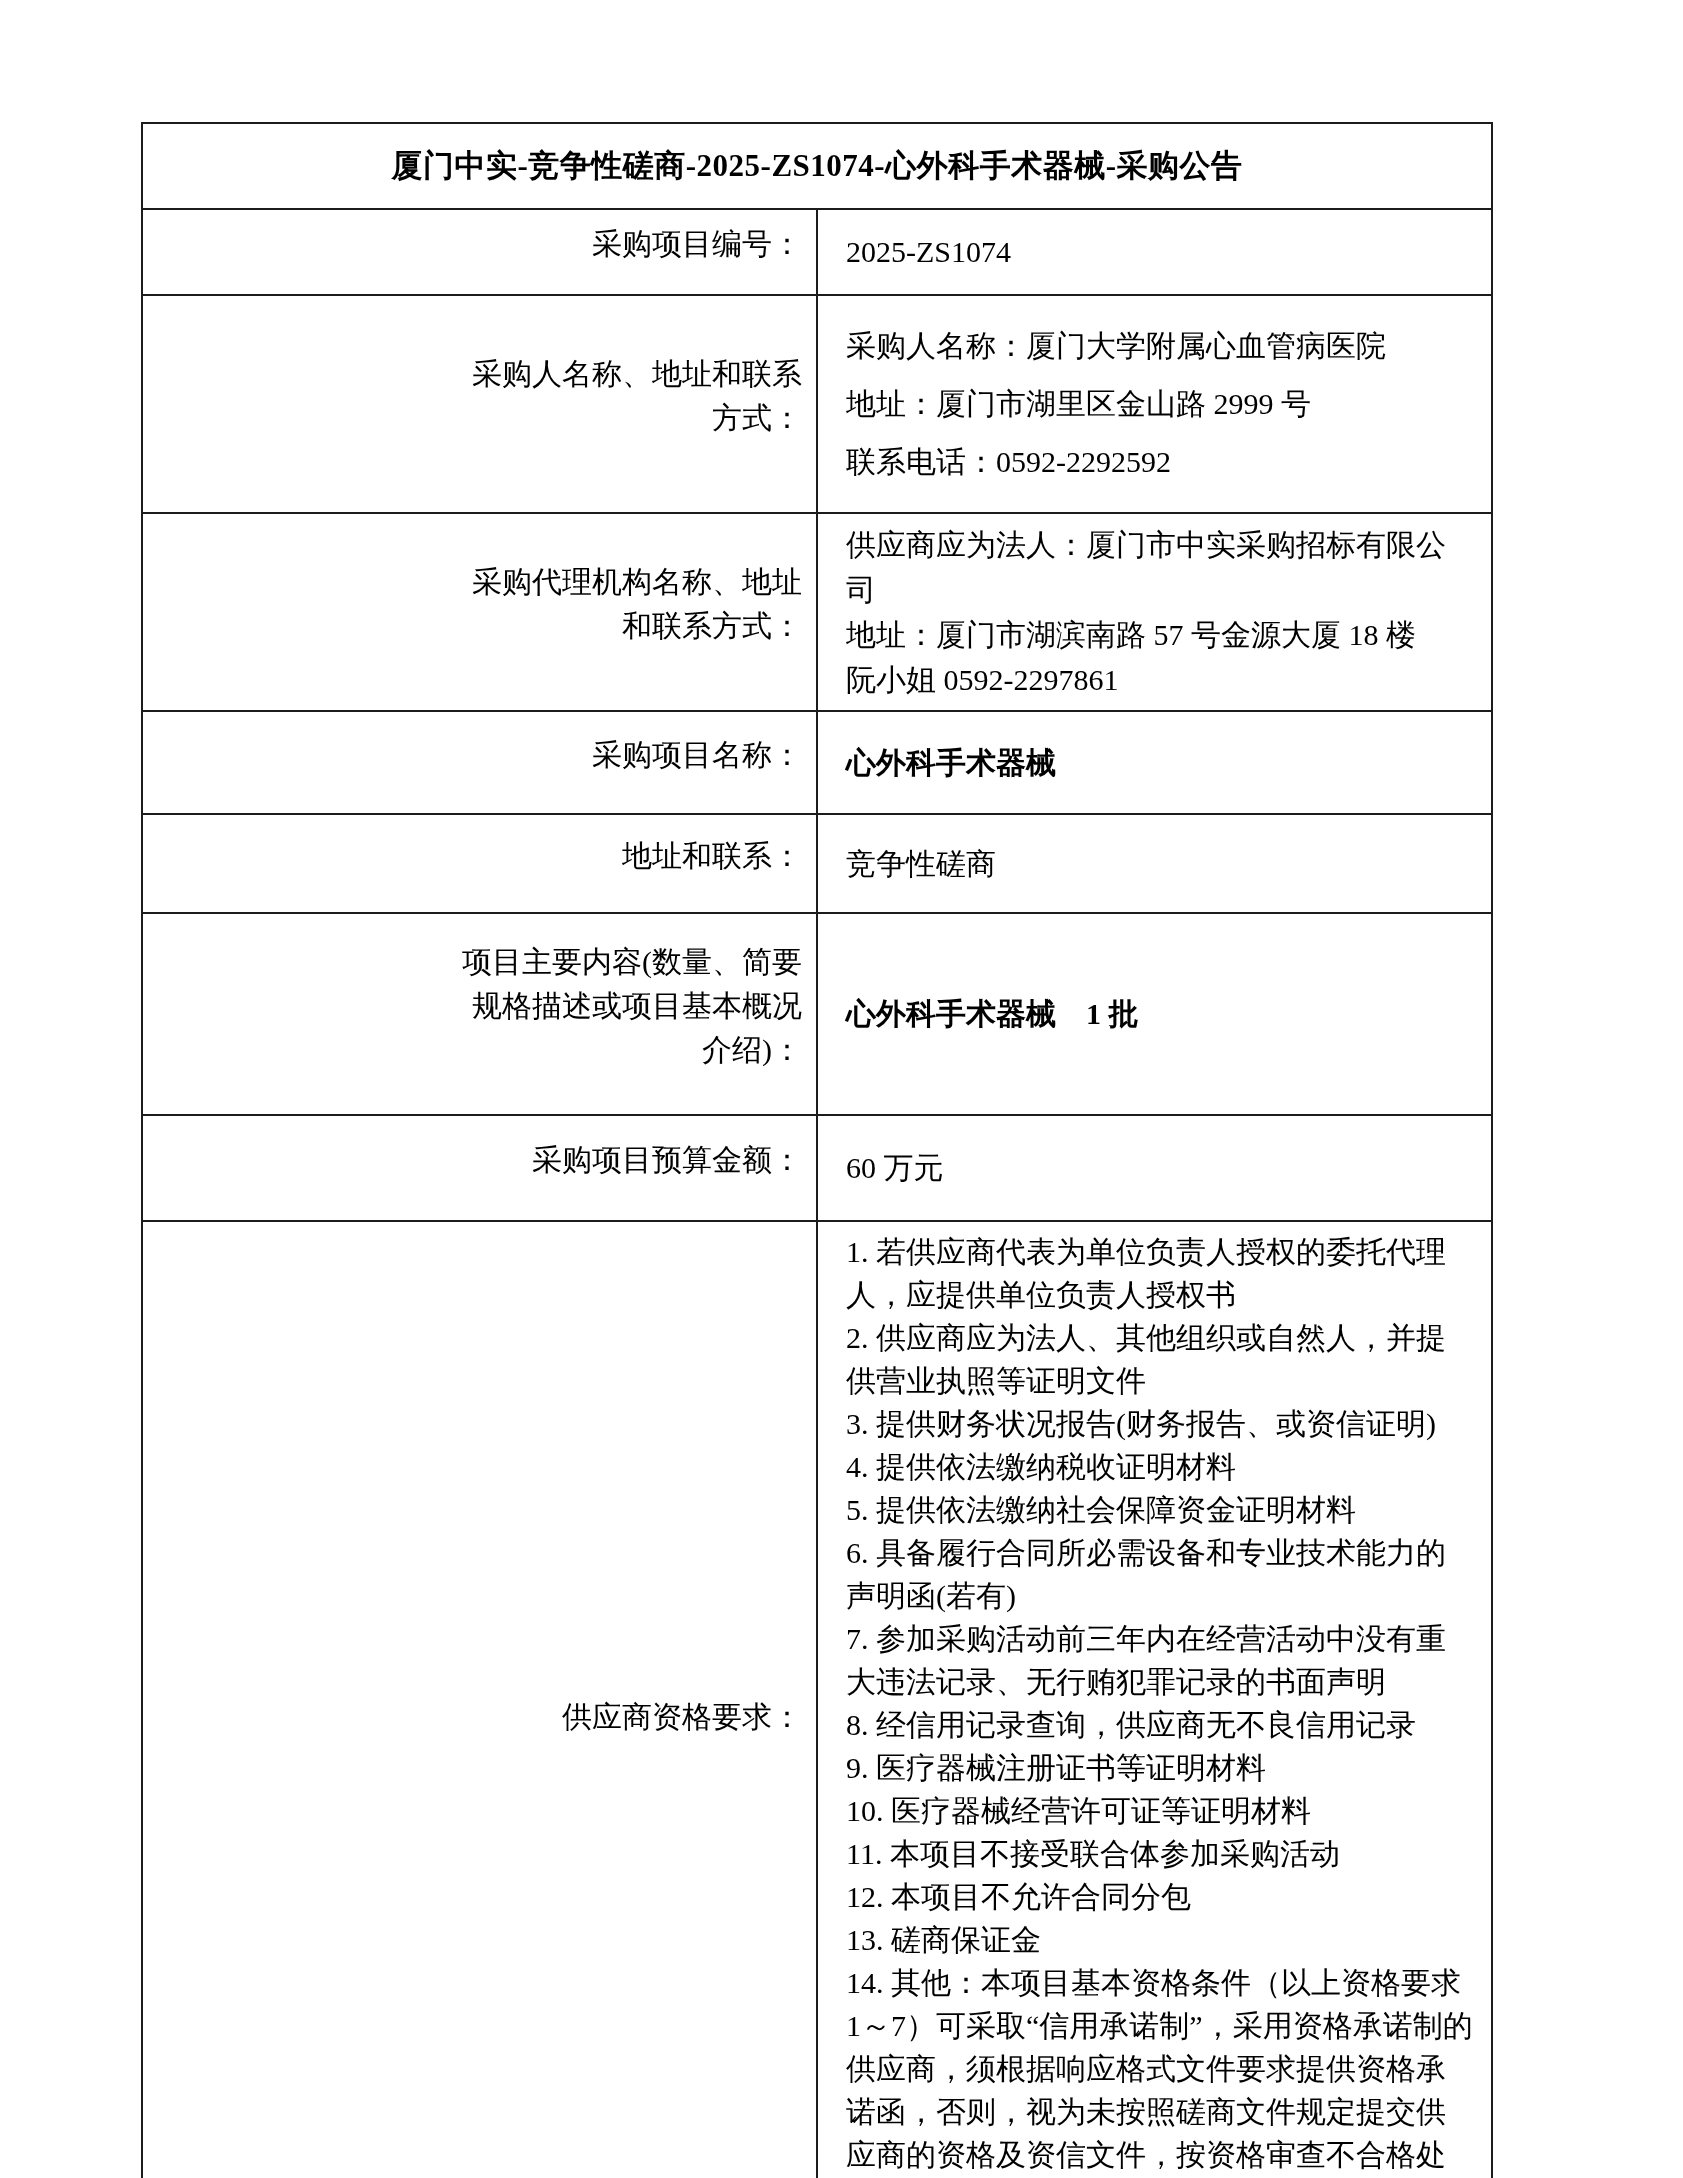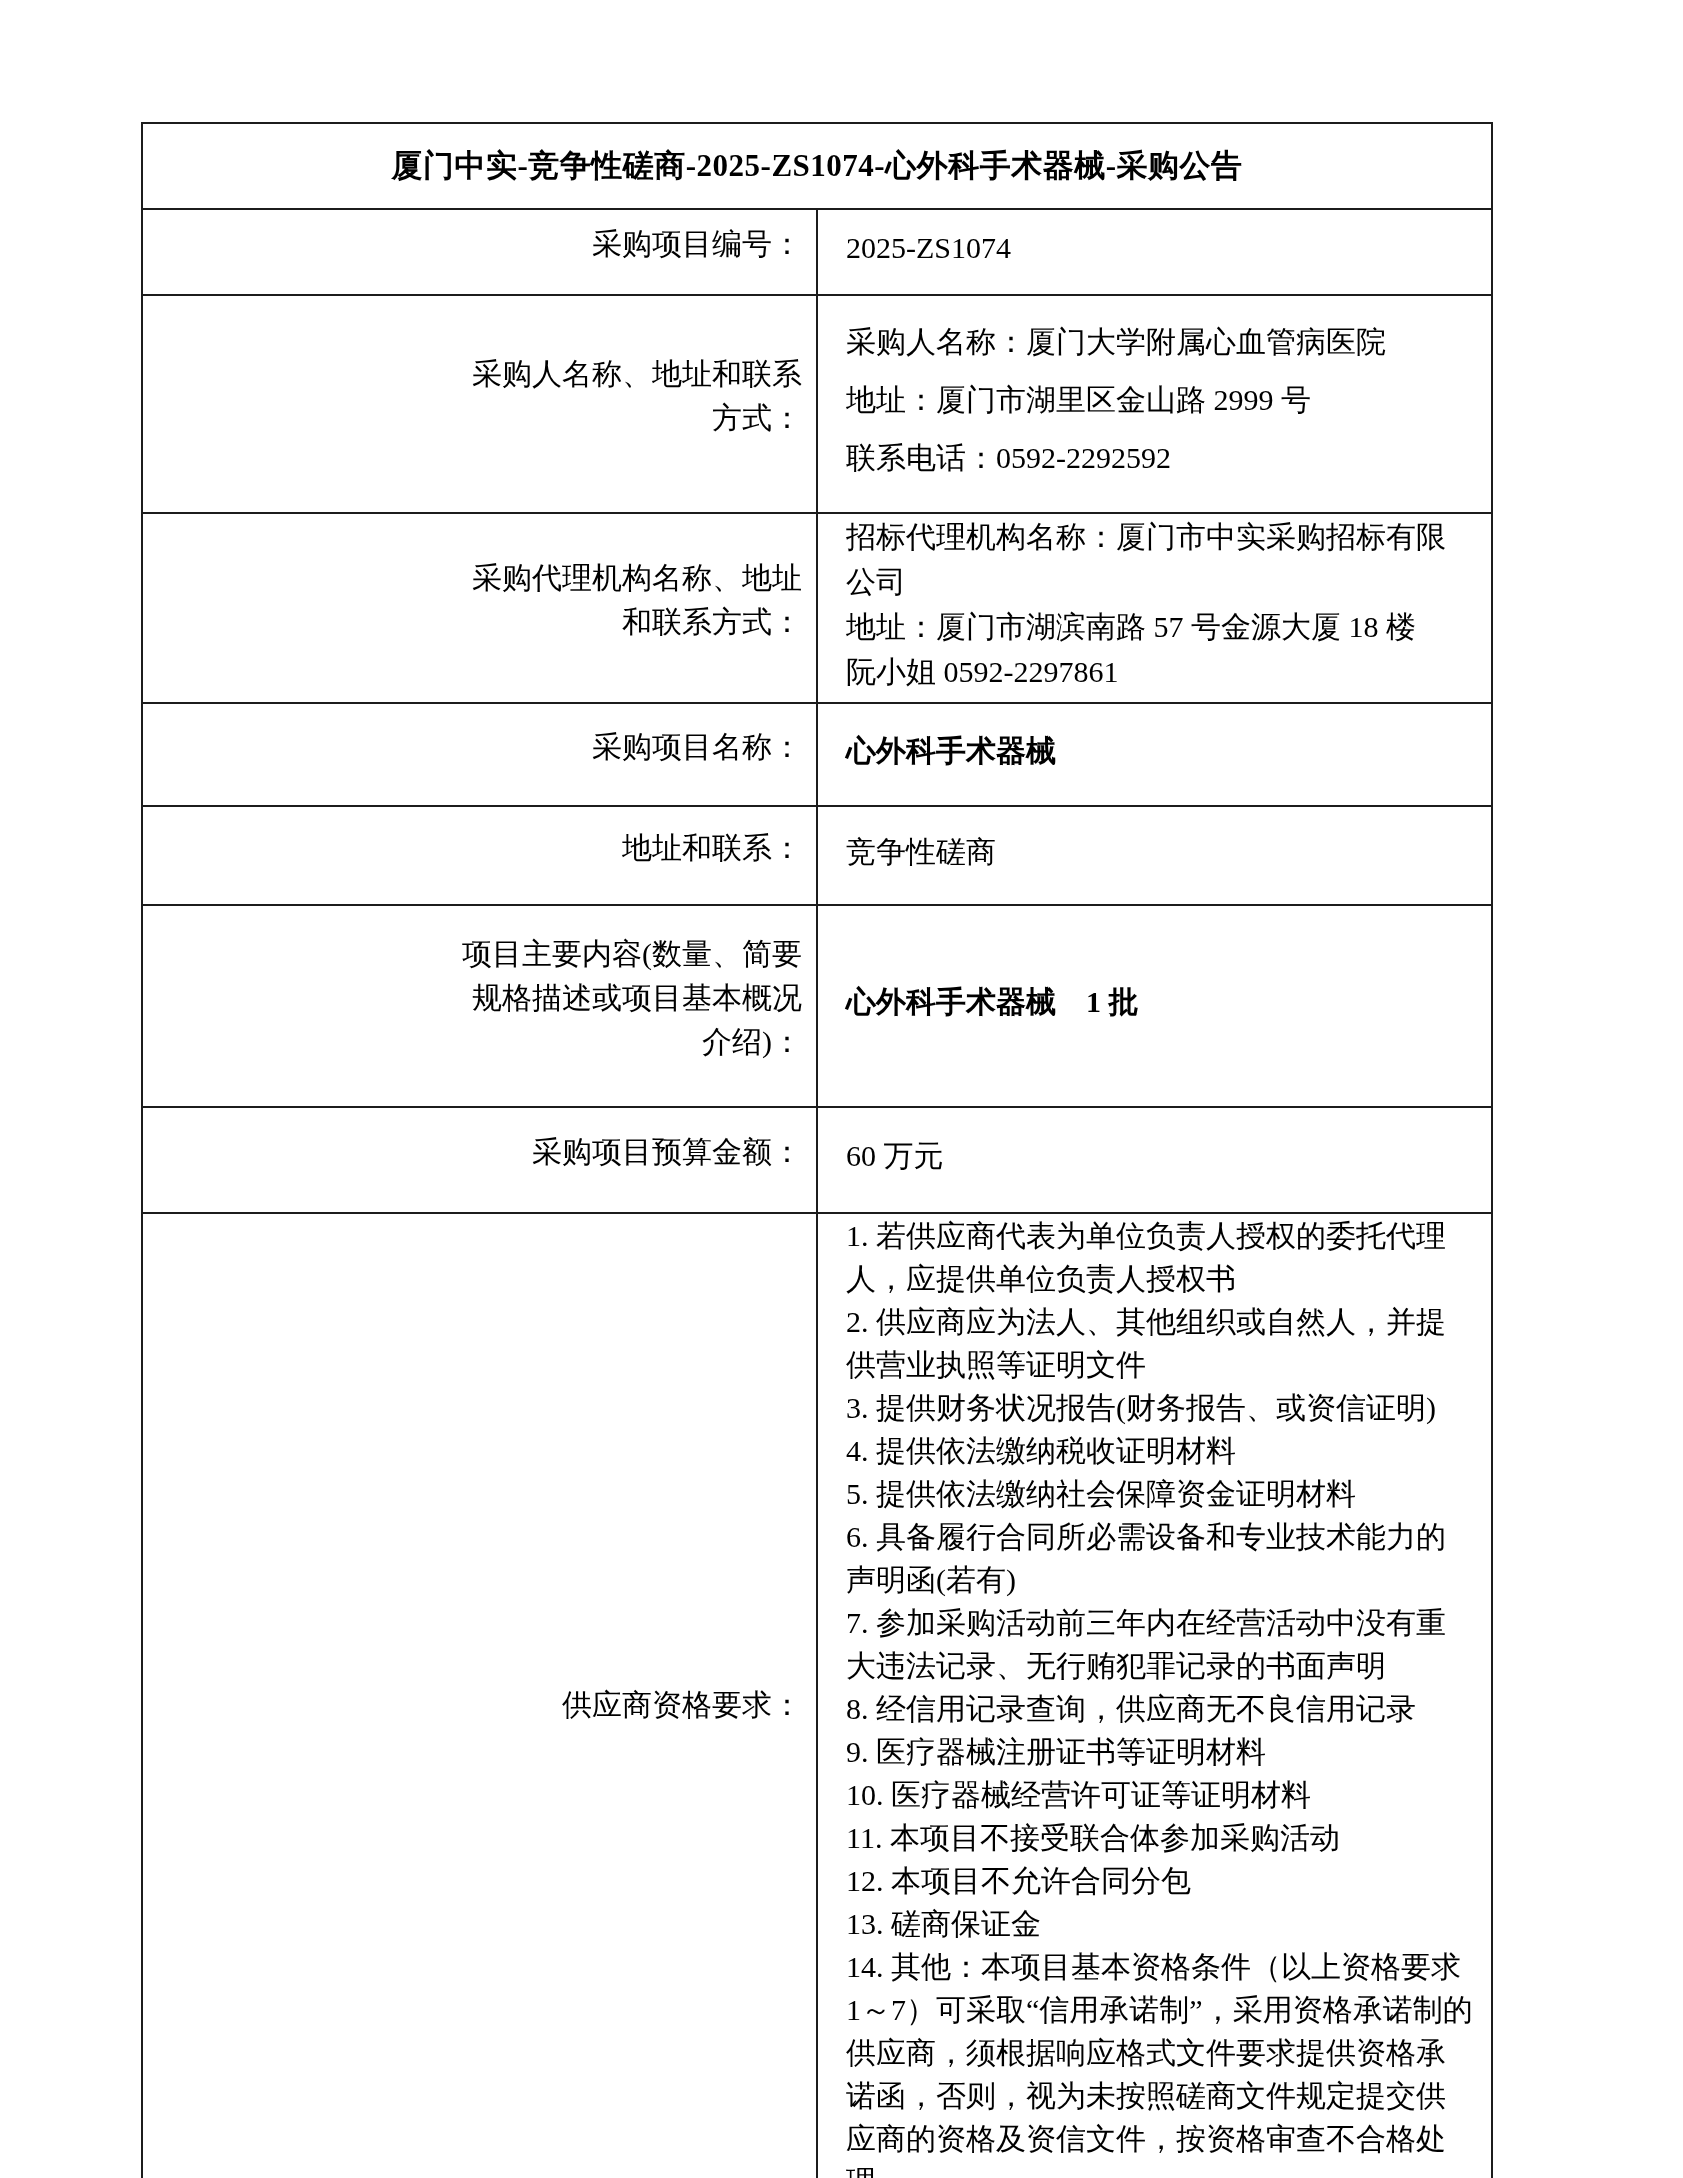--- a/index.html
+++ b/index.html
@@ -37,21 +37,21 @@
     text-align: right;
     vertical-align: middle;
     font-size: 30px;
     line-height: 44px;
     padding: 6px 14px 22px 10px;
     white-space: pre-line;
   }
   .content-cell {
     font-size: 30px;
     vertical-align: middle;
-    padding: 0 18px 8px 28px;
+    padding: 8px 18px 8px 28px;
   }
   .line { line-height: 43px; }
 
   
   .r0 { height: 86px; }   .r0 .line { line-height: 34px; }
   .r1 { height: 218px; }  .r1 .line { line-height: 58px; }
   .r2 { height: 173px; }  .r2 .line { line-height: 45px; }
   .r3 { height: 103px; }   .r3 .line { line-height: 34px; }
   .r4 { height: 99px; }  .r4 .line { line-height: 34px; }
   .r5 { height: 202px; }  .r5 .line { line-height: 34px; }
@@ -83,21 +83,21 @@
         <td class="content-cell">
           <div class="line">采购人名称：厦门大学附属心血管病医院</div>
           <div class="line">地址：厦门市湖里区金山路 2999 号</div>
           <div class="line">联系电话：0592-2292592</div>
         </td>
       </tr>
       <tr class="row r2">
         <td class="label-cell">采购代理机构名称、地址
 和联系方式：</td>
         <td class="content-cell">
-          <div class="line">招标代理机构名称：厦门市中实采购招标有限公司</div>
+          <div class="line">供应商应为法人：厦门市中实采购招标有限公司</div>
           <div class="line">地址：厦门市湖滨南路 57 号金源大厦 18 楼</div>
           <div class="line">阮小姐 0592-2297861</div>
         </td>
       </tr>
       <tr class="row r3 bold-content">
         <td class="label-cell">采购项目名称：</td>
         <td class="content-cell">
           <div class="line">心外科手术器械</div>
         </td>
       </tr>

